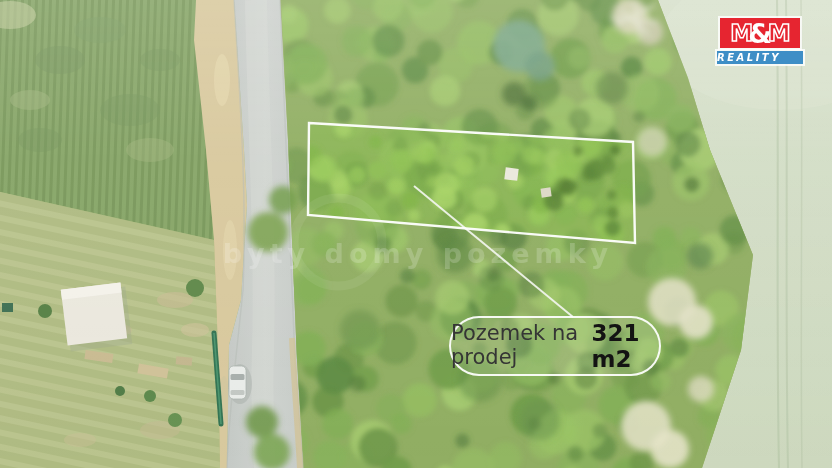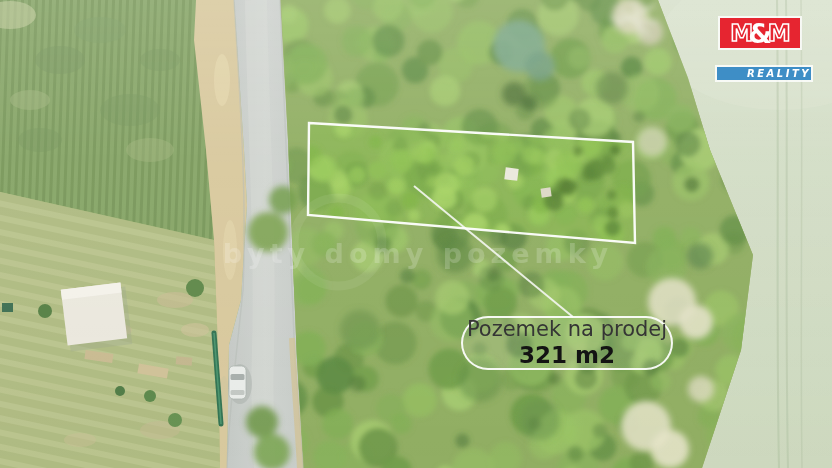--- a/index.html
+++ b/index.html
@@ -4,46 +4,46 @@
 <style>
   html,body{margin:0;padding:0;background:#222;}
   .stage{
     position:relative;width:832px;height:468px;overflow:hidden;
     font-family:"DejaVu Sans","Liberation Sans",sans-serif;
     background:#9db36f;
   }
   .stage svg{position:absolute;left:0;top:0;}
   
   .badge{
-    position:absolute;left:461px;top:316px;width:212px;height:54px;
+    position:absolute;left:449px;top:316px;width:212px;height:60px;
     box-sizing:border-box;border:2.5px solid rgba(255,255,255,.93);
     border-radius:34px;background:rgba(255,255,255,.10);
-    display:flex;flex-direction:column;align-items:center;justify-content:center;
+    display:flex;align-items:center;justify-content:center;
     line-height:1.14;
   }
   .badge-title{font-size:21px;color:#353535;}
   .badge-area{font-size:23px;font-weight:bold;color:#131313;}
   
   .logo{position:absolute;left:717px;top:18px;width:86px;}
   .logo-top{
     width:80px;height:30px;margin:0 auto;background:#e62530;
     display:flex;align-items:center;justify-content:center;
     box-shadow:0 0 0 2px rgba(255,255,255,.8);
   }
   .logo-top .m{
     font-weight:bold;font-size:23px;line-height:1;color:#e62530;
     -webkit-text-stroke:1.5px #ffffff;letter-spacing:-1px;
   }
   .logo-top .amp{
     font-weight:bold;font-size:27px;line-height:1;color:#ffffff;
     margin:0 -4px;position:relative;z-index:1;
   }
   .logo-bottom{
-    width:94px;height:13px;margin-top:19px;background:#3e8ec6;
-    display:flex;align-items:center;justify-content:flex-end;
+    width:86px;height:13px;margin-top:3px;background:#3e8ec6;
+    display:flex;align-items:center;justify-content:flex-start;
     box-shadow:0 0 0 2px rgba(255,255,255,.8);
   }
   .logo-sub{color:#fff;font-size:10px;font-weight:bold;font-style:italic;letter-spacing:2.5px;line-height:1;}
   
   .wm{
     font-family:"DejaVu Sans","Liberation Sans",sans-serif;
     font-size:27px;font-weight:bold;fill:#ffffff;opacity:.19;letter-spacing:5px;
   }
 </style>
 </head>

